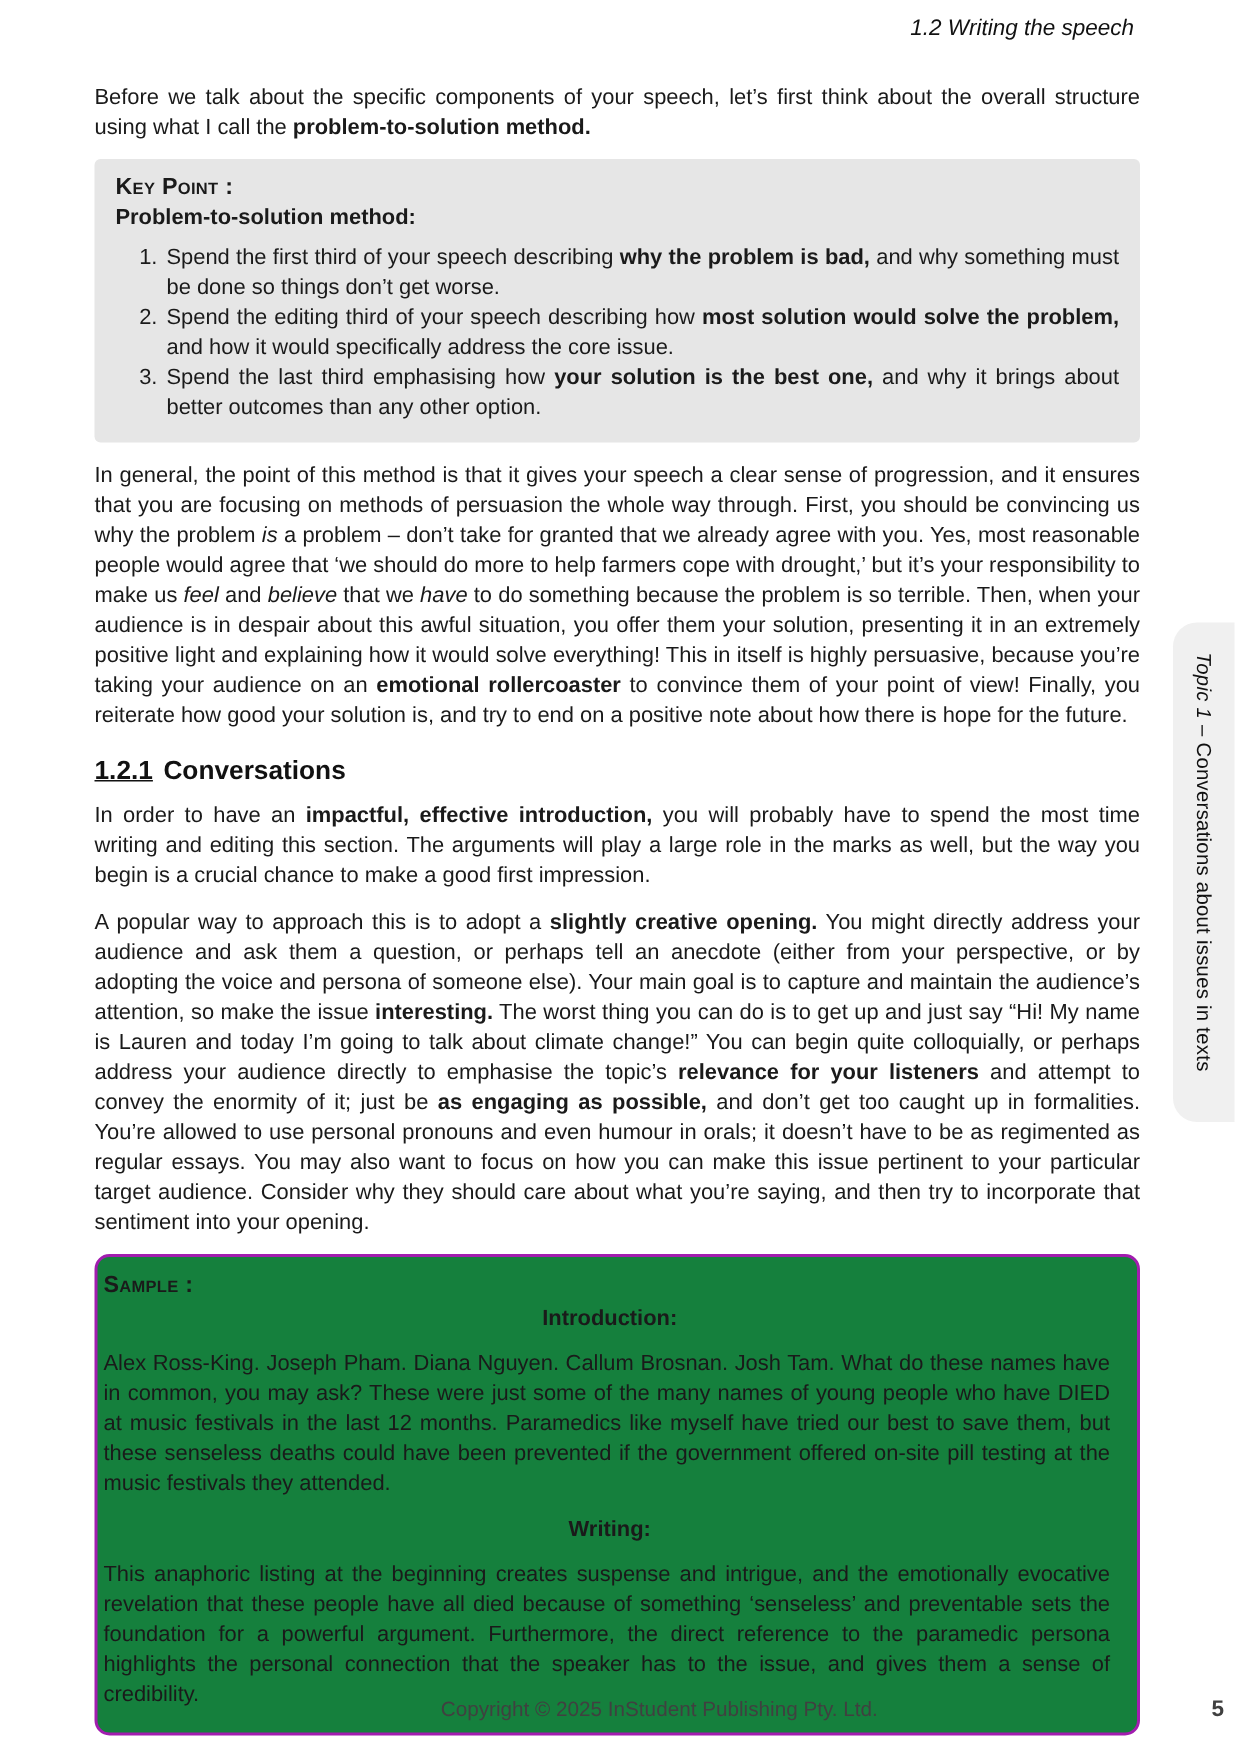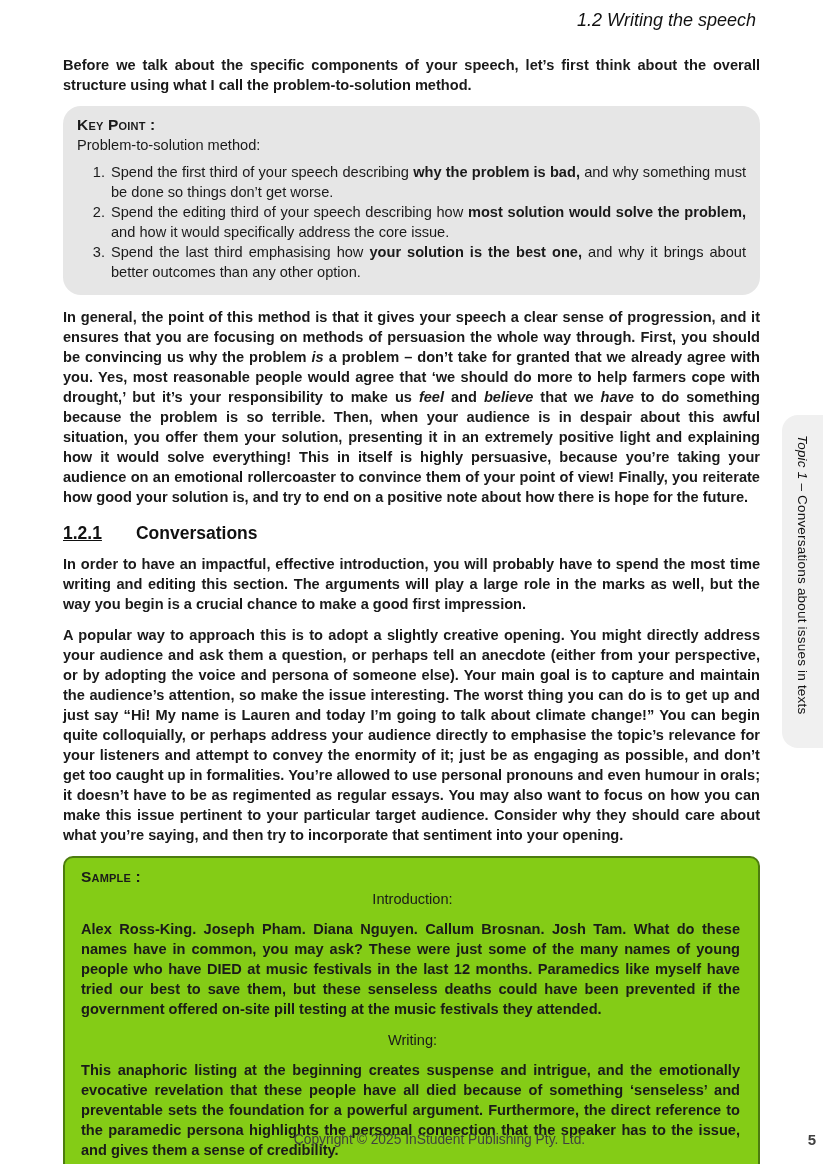--- a/index.html
+++ b/index.html
@@ -9,57 +9,57 @@
     background: #ffffff;
     font-family: "Liberation Sans", sans-serif;
     color: #1a1a1a;
     position: relative;
     overflow: hidden;
   }
   .page { position: relative; width: 823px; height: 1164px; }
 
   .running-header {
     position: absolute; top: 10px; right: 67px;
-    font-style: italic; font-size: 18px; color: #111;
+    font-style: italic; font-size: 15px; color: #111;
   }
 
   .content {
     position: absolute; left: 63px; top: 55px; width: 697px;
     font-size: 14.6px; line-height: 20px;
   }
-  .content p { margin: 0 0 11px 0; text-align: justify; font-weight: bold; }
+  .content p { margin: 0 0 11px 0; text-align: justify; }
 
   .keypoint-box {
     background: #e6e6e6;
-    border-radius: 18px;
+    border-radius: 4px;
     padding: 9px 14px 13px 14px;
     margin: 0 0 12px 0;
   }
   .box-label {
     font-weight: bold;
     font-variant: small-caps;
     font-size: 15.5px;
     letter-spacing: 0.2px;
     line-height: 20px;
   }
-  .box-title { font-weight: normal; line-height: 20px; }
+  .box-title { font-weight: bold; line-height: 20px; }
   .keypoint-box ol { margin: 7px 0 0 0; padding: 0 0 0 32px; }
   .keypoint-box li { text-align: justify; padding-left: 2px; }
 
   .section-heading {
     font-size: 17.5px; font-weight: bold; color: #111;
     margin: 15px 0 10px 0; line-height: 22px;
   }
-  .section-heading .heading-number { margin-right: 34px; text-decoration: underline; }
+  .section-heading .heading-number { margin-right: 7px; text-decoration: underline; }
 
   .sample-box {
-    background: #84cc16;
-    border: 2px solid #4d7c0f;
+    background: #15803d;
+    border: 2px solid #a21caf;
     border-radius: 10px;
-    padding: 9px 14px 13px 16px;
+    padding: 9px 14px 13px 4px;
     margin-top: 7px;
   }
   .sample-box p { margin: 10px 4px 11px 0; }
   .sample-box p:last-child { margin-bottom: 2px; }
   .sample-box .box-title { margin-top: 2px; text-align: center; }
 
   .side-tab {
     position: absolute; top: 415px; right: 0;
     width: 41px; height: 333px;
     background: #f0f0f0;

